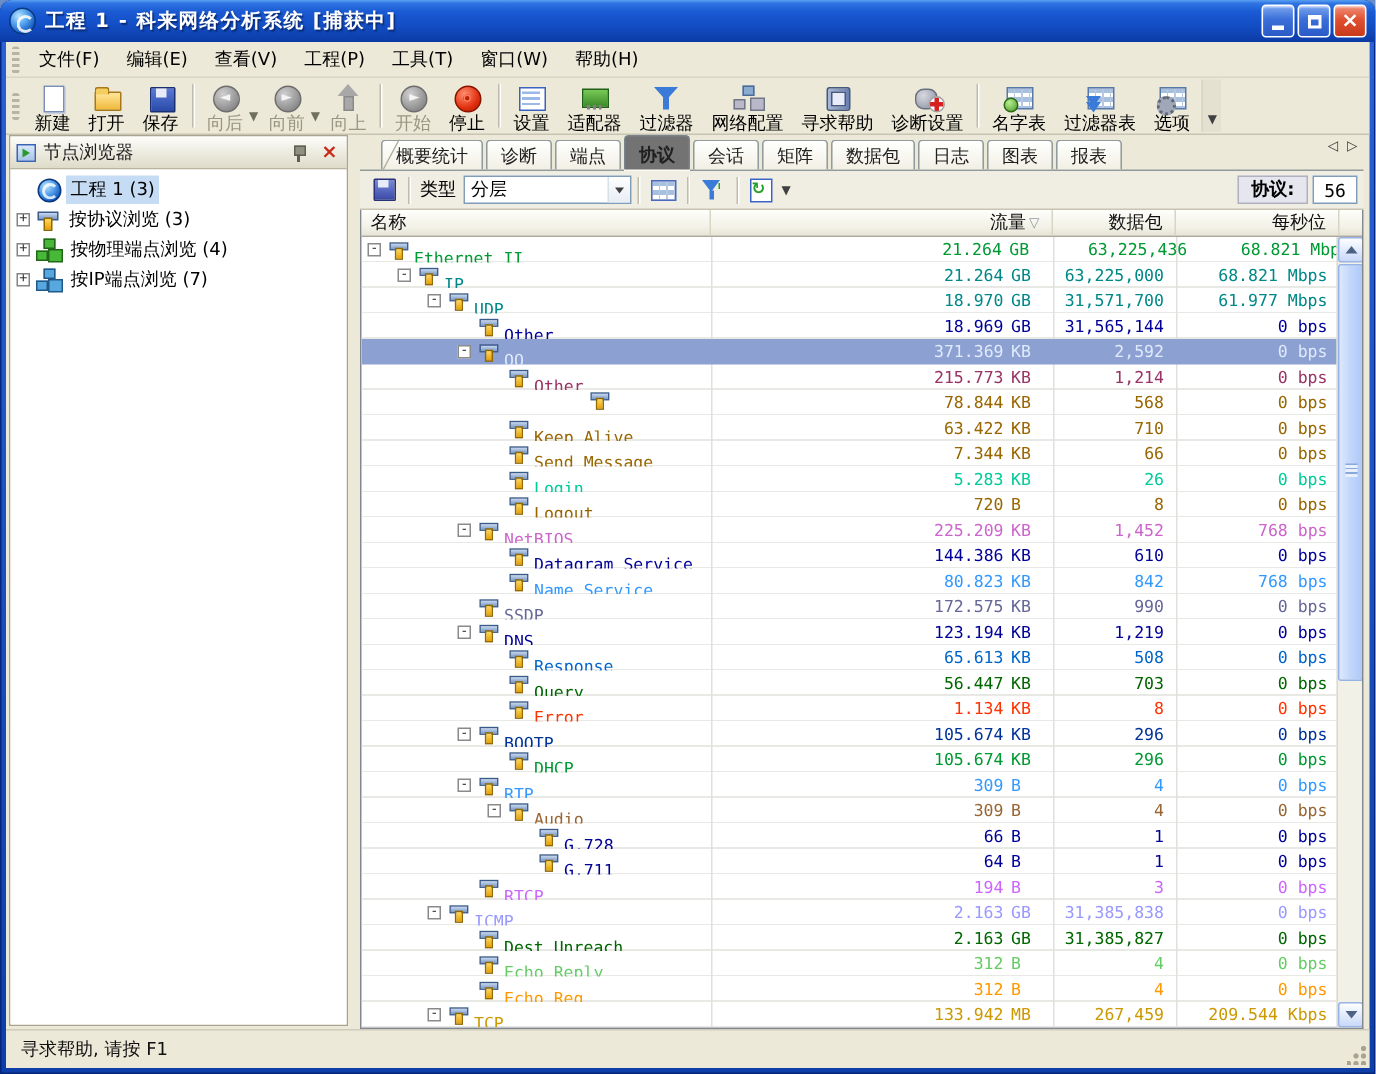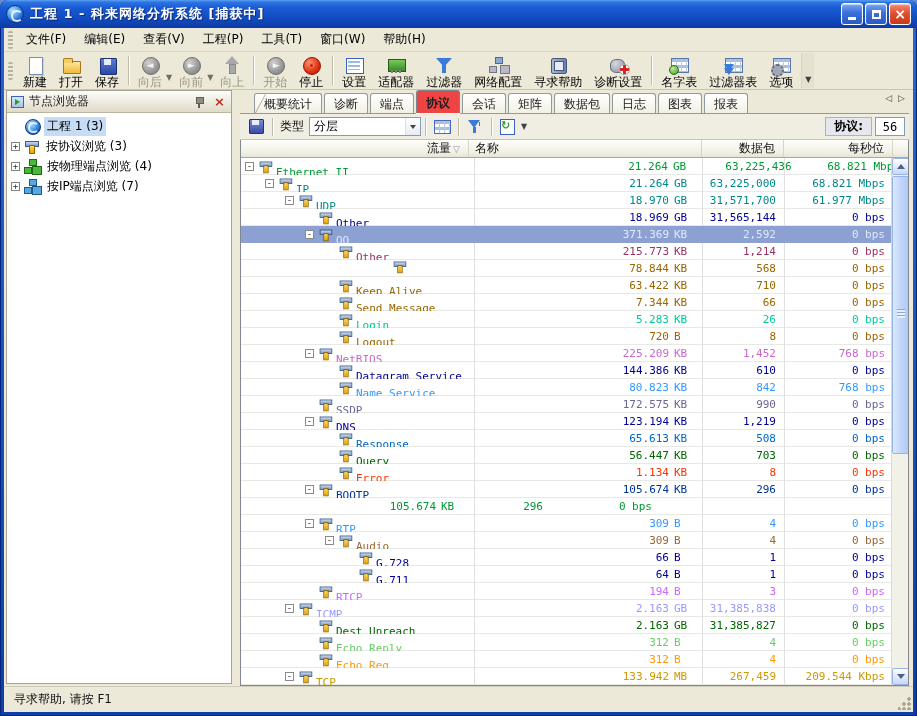--- a/index.html
+++ b/index.html
@@ -105,21 +105,21 @@
   .ip-endpoint-icon::before{left:5px;top:0;width:6px;height:5px;background:#58A8E0;border:1px solid #205888;}
   .ip-endpoint-icon::after{left:0;top:8px;width:6px;height:5px;background:#58A8E0;border:1px solid #205888;box-shadow:9px 0 0 #58A8E0,9px 0 0 1px #205888;}
 
   .splitter{width:8px;flex:none;background:#ECE9D8;cursor:col-resize;}
 
   
   .main{flex:1;display:flex;flex-direction:column;overflow:hidden;padding-right:4px;}
   .tabstrip{height:24px;flex:none;display:flex;align-items:flex-end;position:relative;padding-left:14px;border-bottom:1px solid #919B9C;background:#ECE9D8;}
   .tab-lead{position:absolute;left:0;bottom:0;width:16px;height:20px;border-right:1px solid #B0AC9C;transform:skewX(-28deg);transform-origin:bottom;}
   .tab{height:20px;padding:2px 9px 0;margin-right:2px;border:1px solid #919B9C;border-bottom:none;border-radius:3px 3px 0 0;background:linear-gradient(180deg,#FFFFFF,#F2F0E4);font-size:12px;color:#202020;cursor:pointer;white-space:nowrap;}
-  .tab.active{height:23px;background:#ef4444;font-weight:bold;padding-top:4px;border-color:#7A848C;box-shadow:0 1px 0 #FCFBF4;}
+  .tab.active{height:23px;background:#737373;font-weight:bold;padding-top:4px;border-color:#7A848C;box-shadow:0 1px 0 #FCFBF4;}
   .tab-arrows{position:absolute;right:4px;top:3px;display:flex;gap:6px;color:#404040;font-size:9px;}
   .tab-arrows span{cursor:pointer;}
 
   .viewbar{height:26px;flex:none;display:flex;align-items:center;background:#F0EEE2;border-bottom:1px solid #C8C4B4;padding:2px 4px;}
   .vsep{width:1px;height:18px;background:#C0BCAC;box-shadow:1px 0 0 #fff;margin:0 4px;}
   .vbtn{width:24px;height:21px;border:1px solid transparent;border-radius:2px;display:flex;align-items:center;justify-content:center;cursor:pointer;}
   .vicon{width:18px;height:17px;position:relative;}
   .vicon::before,.vicon::after{content:"";position:absolute;}
   .small-save::before{left:2px;top:1px;width:13px;height:13px;background:linear-gradient(180deg,#7A8AD8,#3A4AA8);border:1px solid #283078;border-radius:1px;}
   .small-save::after{left:5px;top:2px;width:7px;height:5px;background:#E8ECF8;}
@@ -388,26 +388,26 @@
             </div>
           <span class="vdrop">▼</span>
           <div class="proto-count">
             <div class="pc-label">协议:</div>
             <div class="pc-value">56</div>
           </div>
         </div>
 
         <div class="tablewrap">
           <div class="thead" id="thead">
+              <div class="th left" style="width: 233px;">
+                <span>名称</span>
+              </div>
               <div class="th right" style="width: 228px;">
                 <span>流量</span>
                 <span class="sort-glyph">▽</span>
-              </div>
-              <div class="th left" style="width: 233px;">
-                <span>名称</span>
               </div>
               <div class="th right" style="width: 82px;">
                 <span>数据包</span>
               </div>
               <div class="th right" style="width: 109px;">
                 <span>每秒位</span>
               </div>
             </div>
           <div class="tbody" id="tbody">
             <div class="col-line" style="left:233px"></div>
@@ -747,20 +747,25 @@
                   <span class="unit" style="color: rgb(0, 51, 153);">KB</span>
                 </div>
                 <div class="tc tc-num" style="width: 82px;">
                   <span style="color: rgb(0, 51, 153);">296</span>
                 </div>
                 <div class="tc tc-num" style="width: 109px;">
                   <span style="color: rgb(0, 51, 153);">0 bps</span>
                 </div>
               </div>
               <div class="trow">
+                <div class="tc tc-name" style="width: 233px; padding-left: 84px;">
+                  <div class="mini-spacer"></div>
+                  <div class="proto-tap row-tap"></div>
+                  <span class="row-label" style="color: rgb(0, 153, 51);">DHCP</span>
+                </div>
                 <div class="tc tc-traffic" style="width: 228px; padding-right: 8px;">
                   <span class="num" style="color: rgb(0, 153, 51);">105.674</span>
                   <span class="unit" style="color: rgb(0, 153, 51);">KB</span>
                 </div>
                 <div class="tc tc-num" style="width: 82px;">
                   <span style="color: rgb(0, 153, 51);">296</span>
                 </div>
                 <div class="tc tc-num" style="width: 109px;">
                   <span style="color: rgb(0, 153, 51);">0 bps</span>
                 </div>

